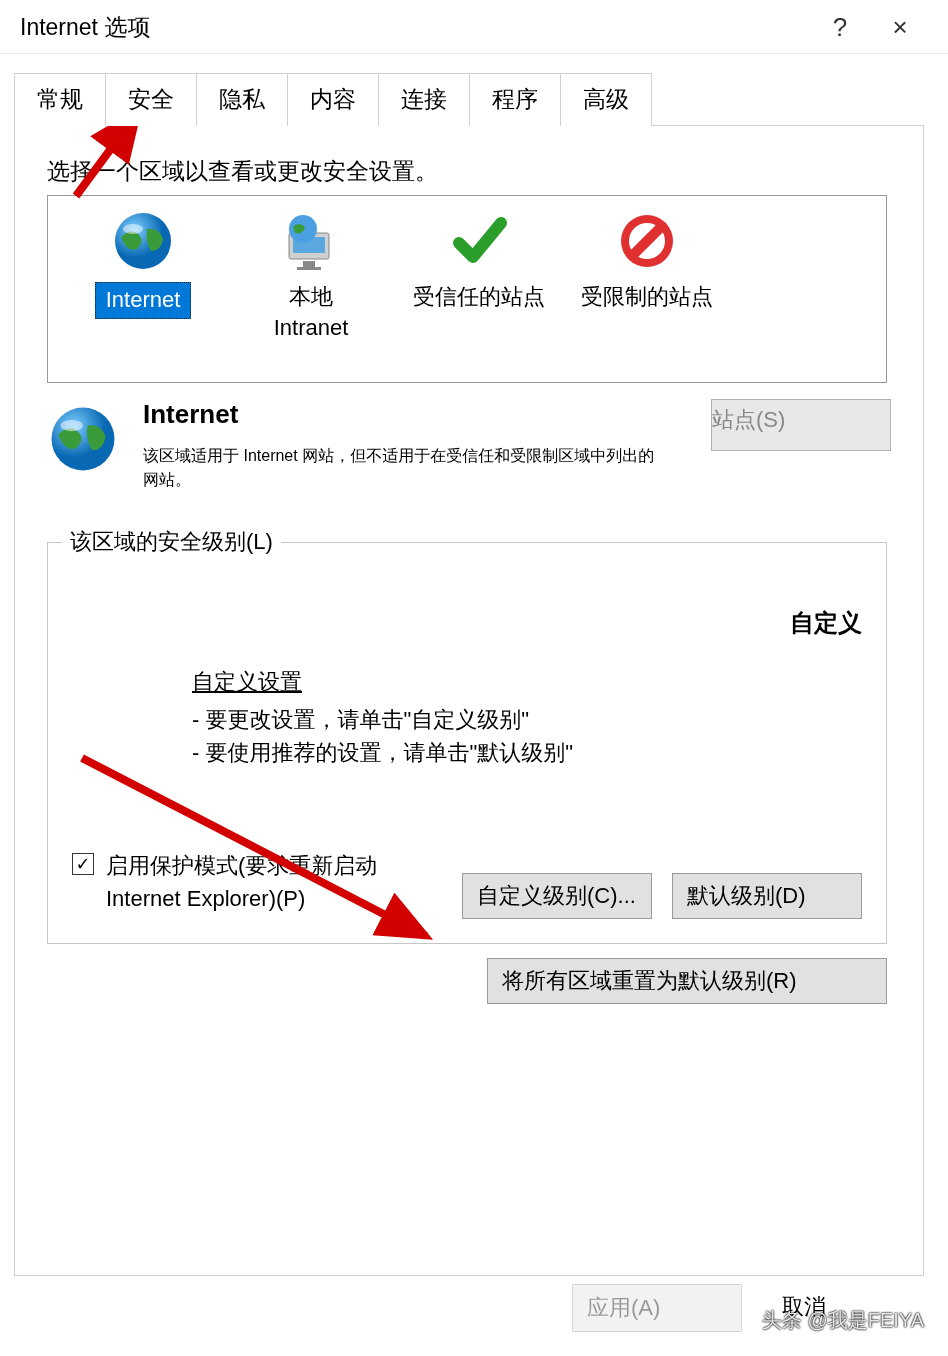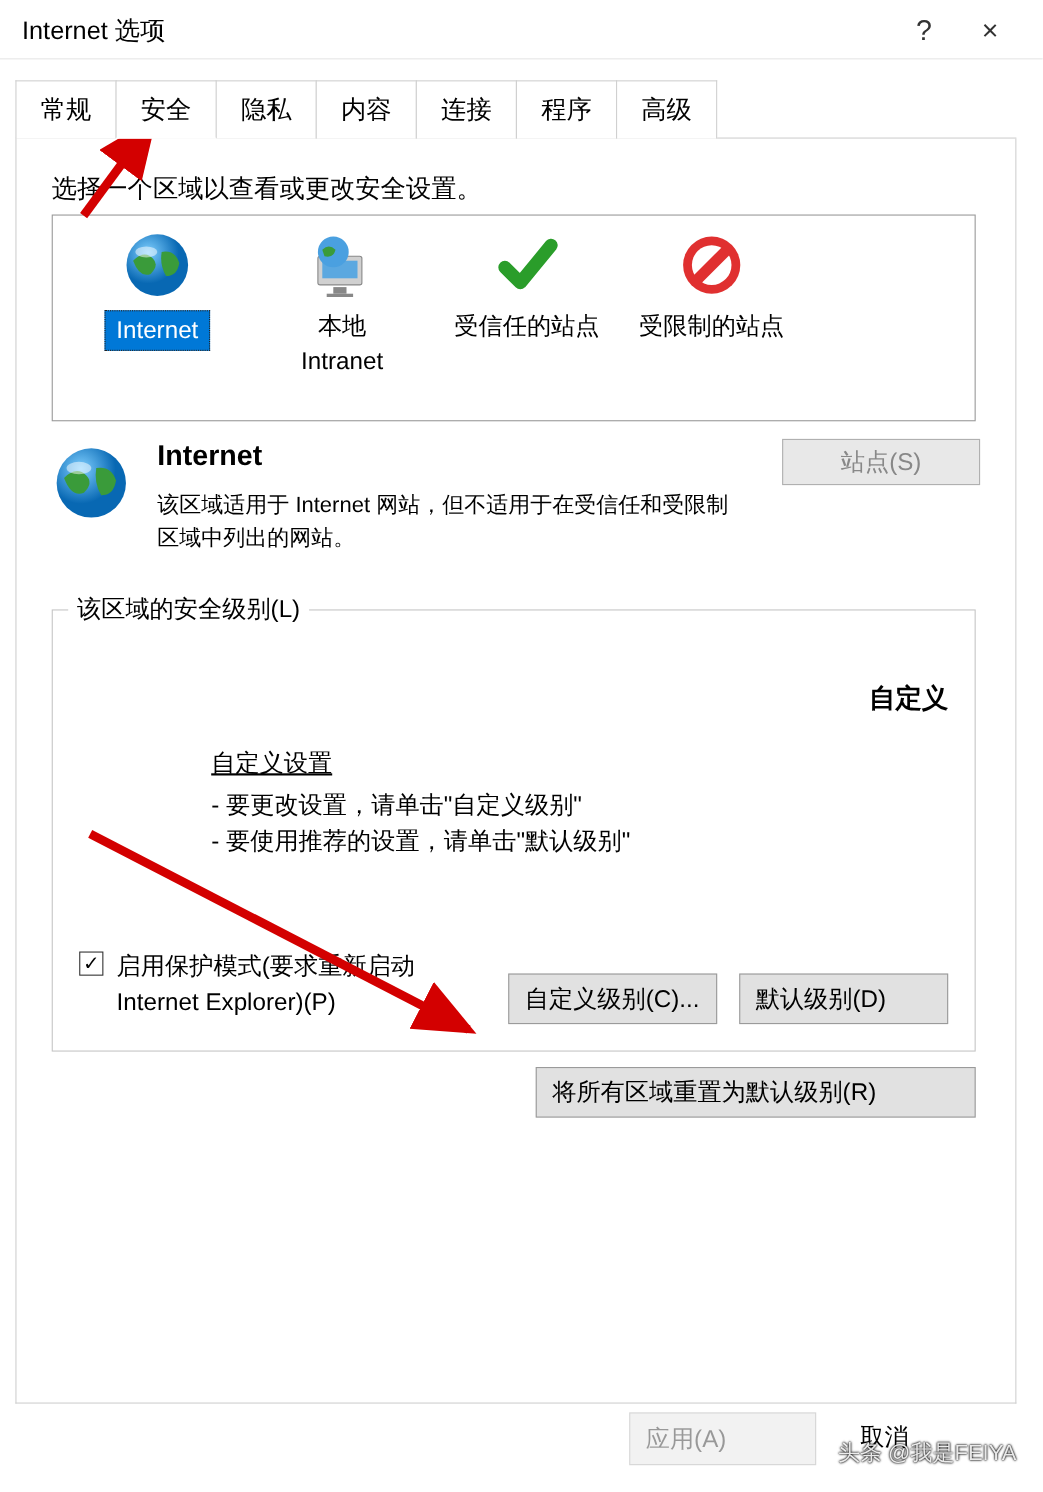--- a/index.html
+++ b/index.html
@@ -83,28 +83,28 @@
     .globe-svg { width: 64px; height: 64px; }
     .current-zone {
       display: flex;
       margin-top: 16px;
       align-items: flex-start;
       gap: 24px;
     }
     .current-zone .globe-small { width: 72px; height: 72px; flex-shrink: 0; margin-top: 4px; }
     .zone-info { flex: 1; padding-right: 12px; }
     .zone-info .zone-name-bold { font-weight: bold; font-size: 26px; margin-bottom: 14px; }
-    .zone-info .zone-desc { font-size: 20px; line-height: 1.5; max-width: 520px; }
+    .zone-info .zone-desc { font-size: 16px; line-height: 1.5; max-width: 520px; }
     .sites-btn {
-      width: 180px; height: 42px;
+      width: 180px; height: 52px;
       background: #e8e8e8;
       border: 1px solid #b0b0b0;
       font-size: 22px;
       color: #888;
-      text-align: center;
+      text-align: left;
       line-height: 40px;
       cursor: default;
     }
     .fieldset {
       border: 1px solid #c5c5c5;
       margin-top: 50px;
       padding: 64px 24px 24px 24px;
       position: relative;
       width: 840px;
     }

